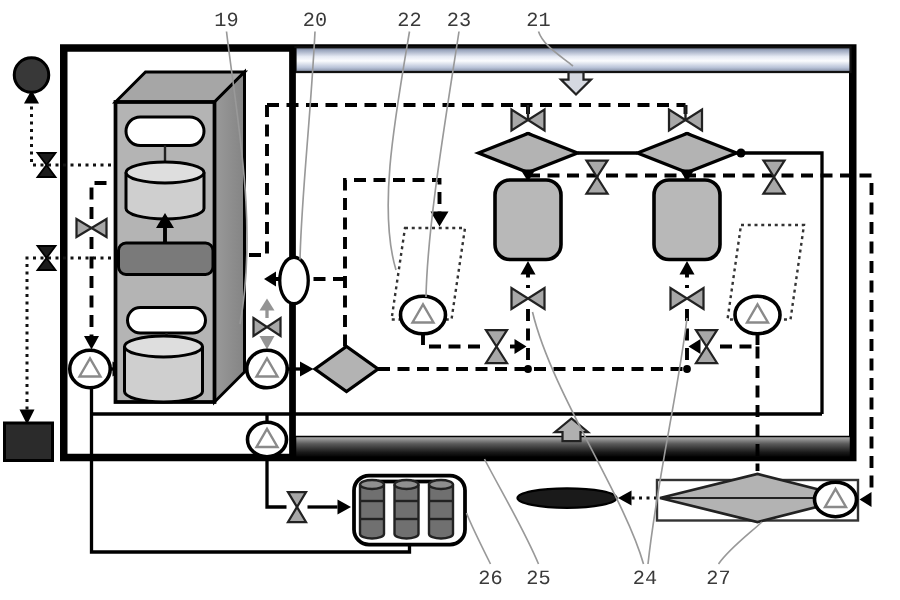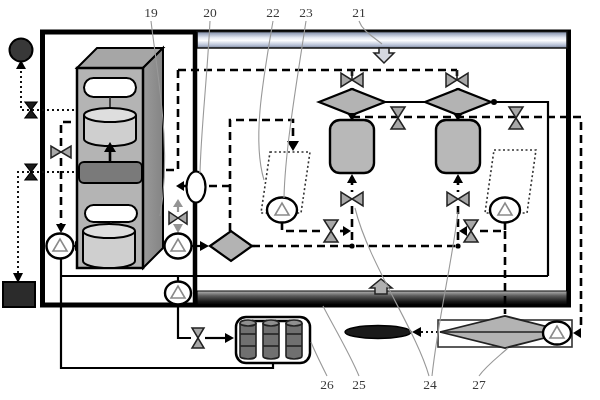--- a/index.html
+++ b/index.html
@@ -1,17 +1,17 @@
 <!DOCTYPE html>
 <html><head>
 <meta charset="utf-8">
 <style>
   html,body{margin:0;padding:0;background:#ffffff;}
   .stage{width:600px;height:400px;background:#fff;position:relative;overflow:hidden;
-         font-family:Liberation Serif, serif;}
+         font-family:Liberation Mono, monospace;}
   svg{display:block;}
   .pipe{stroke:#000;stroke-width:2.2;fill:none;}
   .pipe-thin{stroke:#222;stroke-width:1.6;fill:none;}
   .dash{stroke:#000;stroke-width:2.6;fill:none;stroke-dasharray:8 5;}
   .dash-gray{stroke:#8e8e8e;stroke-width:2.2;fill:none;stroke-dasharray:5 4;}
   .dot{stroke:#111;stroke-width:2;fill:none;stroke-dasharray:2 3;}
   .dotbox{stroke:#333;stroke-width:1.6;fill:none;stroke-dasharray:2 2.5;}
   .lead{stroke:#999;stroke-width:1.1;fill:none;}
   .lbl{font-size:13.5px;fill:#3a3a3a;}
   .ah{fill:#000;stroke:none;}

